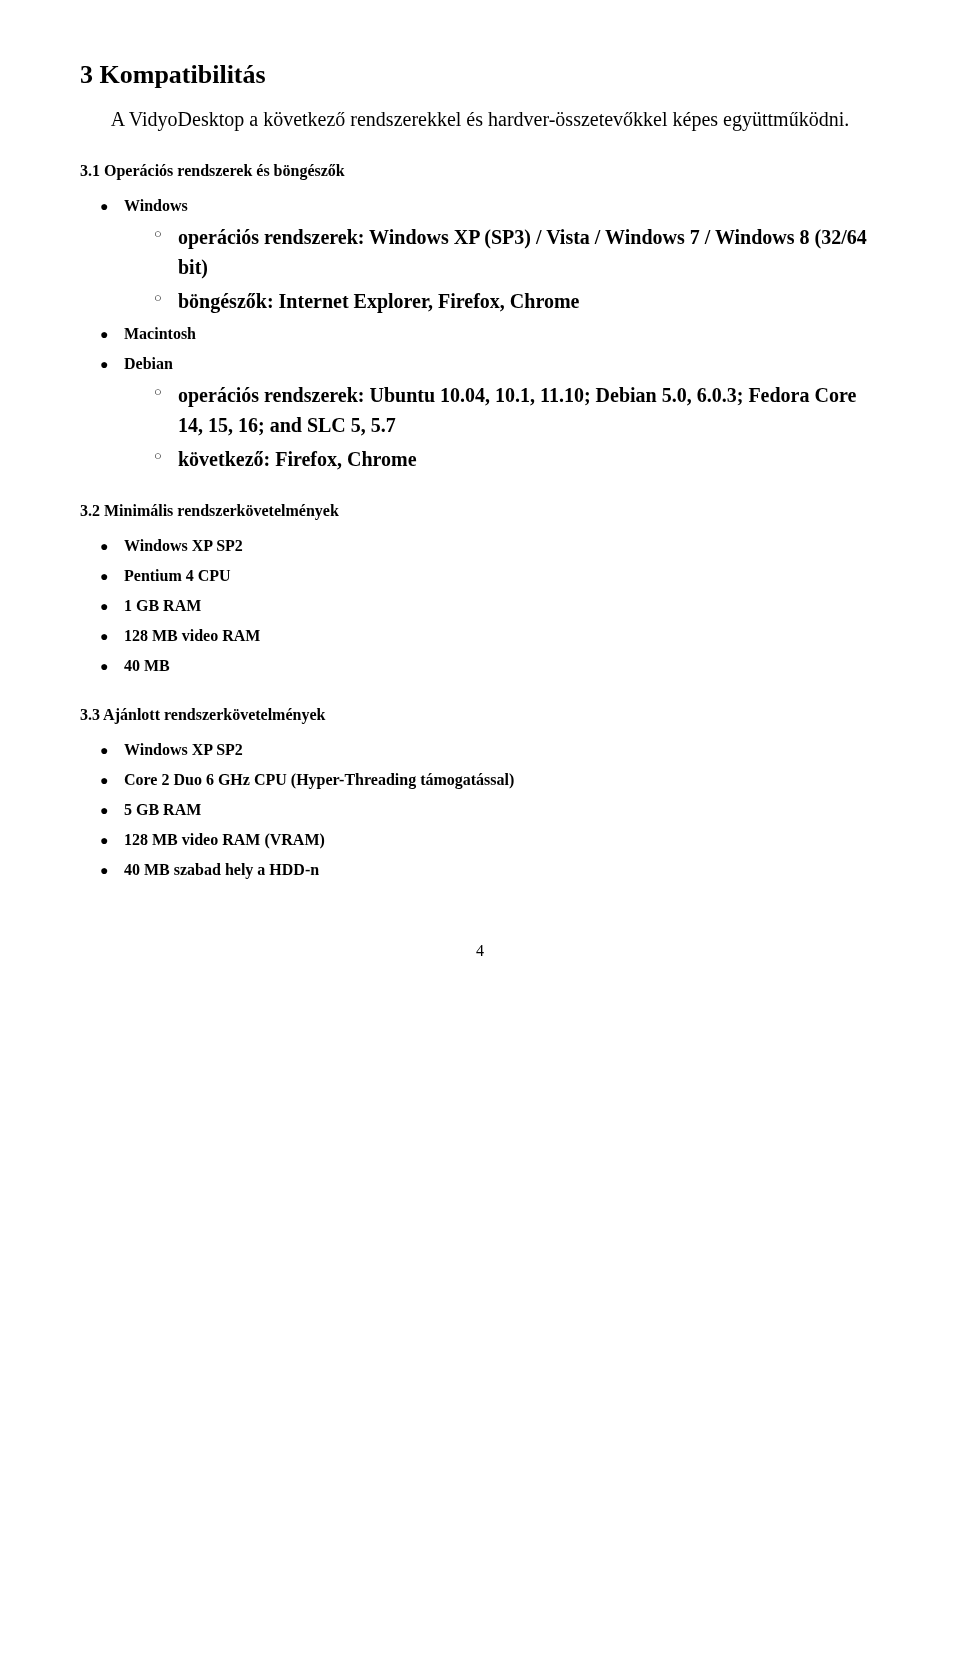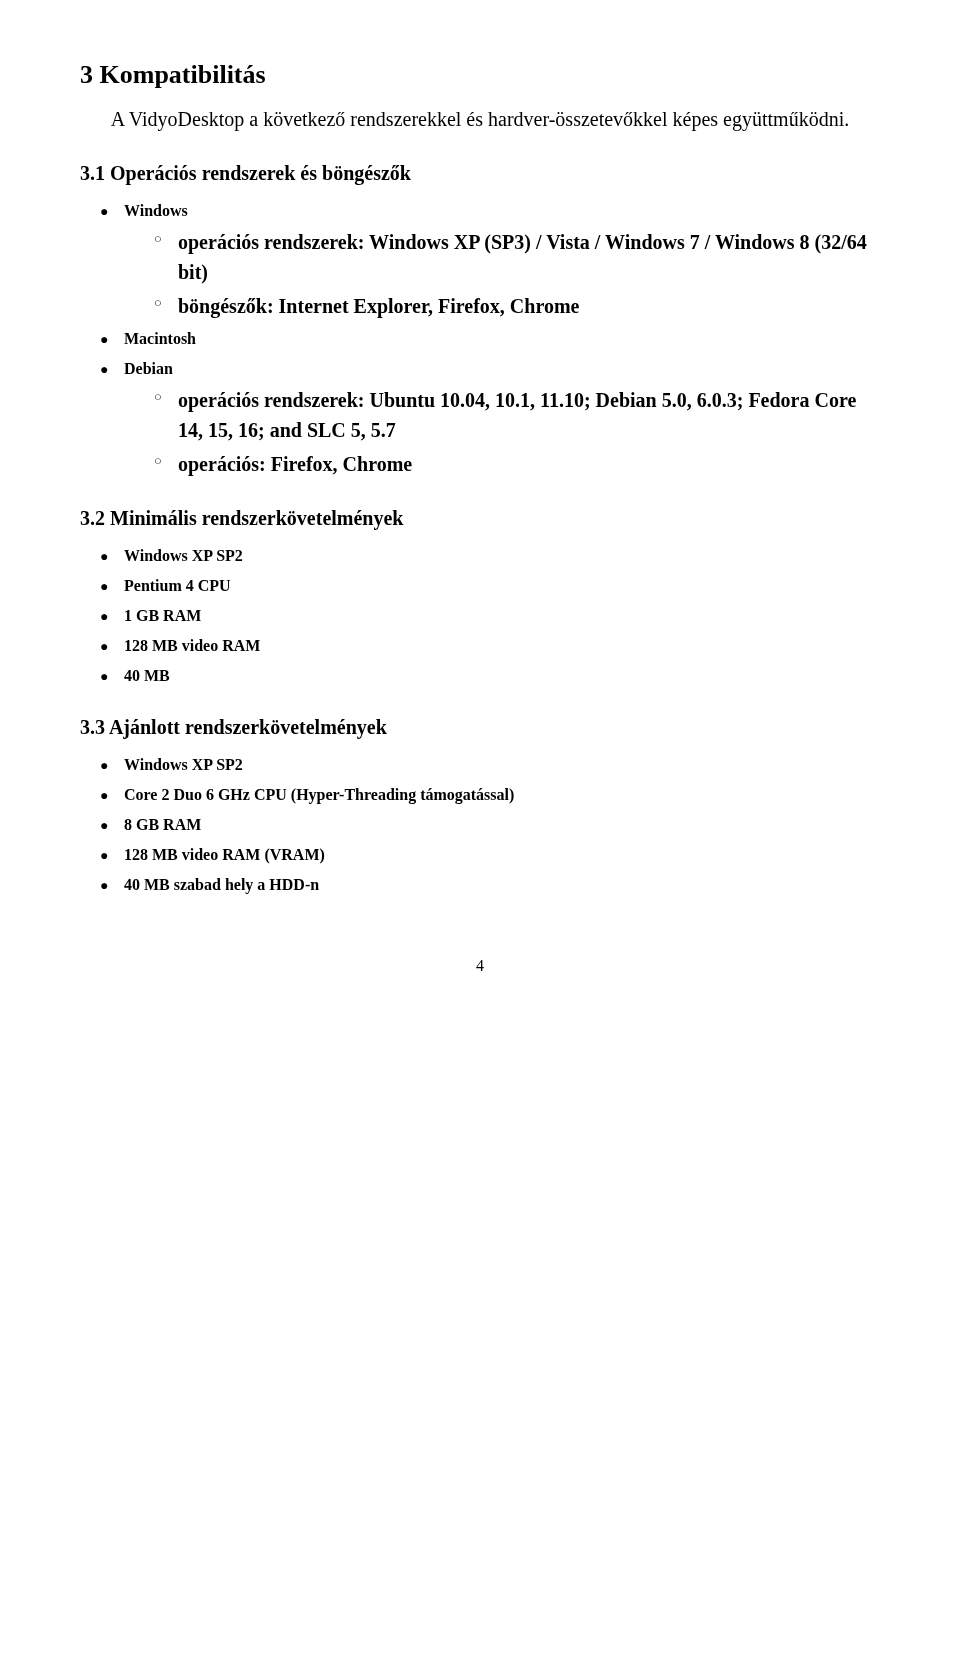--- a/index.html
+++ b/index.html
@@ -25,21 +25,21 @@
     }
 
     .intro-text {
       font-size: 20px;
       margin-bottom: 24px;
       line-height: 1.5;
       text-align: center;
     }
 
     h3.section-title {
-      font-size: 20px;
+      font-size: 16px;
       font-weight: bold;
       margin-top: 28px;
       margin-bottom: 14px;
     }
 
     ul.level1 {
       list-style: none;
       padding-left: 20px;
       margin-bottom: 10px;
       font-weight: bold;
@@ -101,34 +101,34 @@
 <div id="sections-container">
     <h3 class="section-title">3.1  Operációs rendszerek és böngészők</h3>
     <ul class="level1">
       <li><span>Windows</span><ul class="level2">
           <li>operációs rendszerek: Windows XP (SP3) / Vista / Windows 7 / Windows 8 (32/64 bit)</li>
           <li>böngészők: Internet Explorer, Firefox, Chrome</li>
         </ul></li>
       <li><span>Macintosh</span></li>
       <li><span>Debian</span><ul class="level2">
           <li>operációs rendszerek: Ubuntu 10.04, 10.1, 11.10; Debian 5.0, 6.0.3; Fedora Core 14, 15, 16; and SLC 5, 5.7</li>
-          <li>operációs: Firefox, Chrome</li>
+          <li>következő: Firefox, Chrome</li>
         </ul></li>
     </ul>
     <h3 class="section-title">3.2  Minimális rendszerkövetelmények</h3>
     <ul class="level1">
       <li><span>Windows XP SP2</span></li>
       <li><span>Pentium 4 CPU</span></li>
       <li><span>1 GB RAM</span></li>
       <li><span>128 MB video RAM</span></li>
       <li><span>40 MB</span></li>
     </ul>
     <h3 class="section-title">3.3  Ajánlott rendszerkövetelmények</h3>
     <ul class="level1">
       <li><span>Windows XP SP2</span></li>
       <li><span>Core 2 Duo 6 GHz  CPU (Hyper-Threading támogatással)</span></li>
-      <li><span>8 GB RAM</span></li>
+      <li><span>5 GB RAM</span></li>
       <li><span>128 MB video RAM (VRAM)</span></li>
       <li><span>40 MB szabad hely a HDD-n</span></li>
     </ul>
   </div>
 
 <div class="page-number">4</div>
 
 </body></html>

